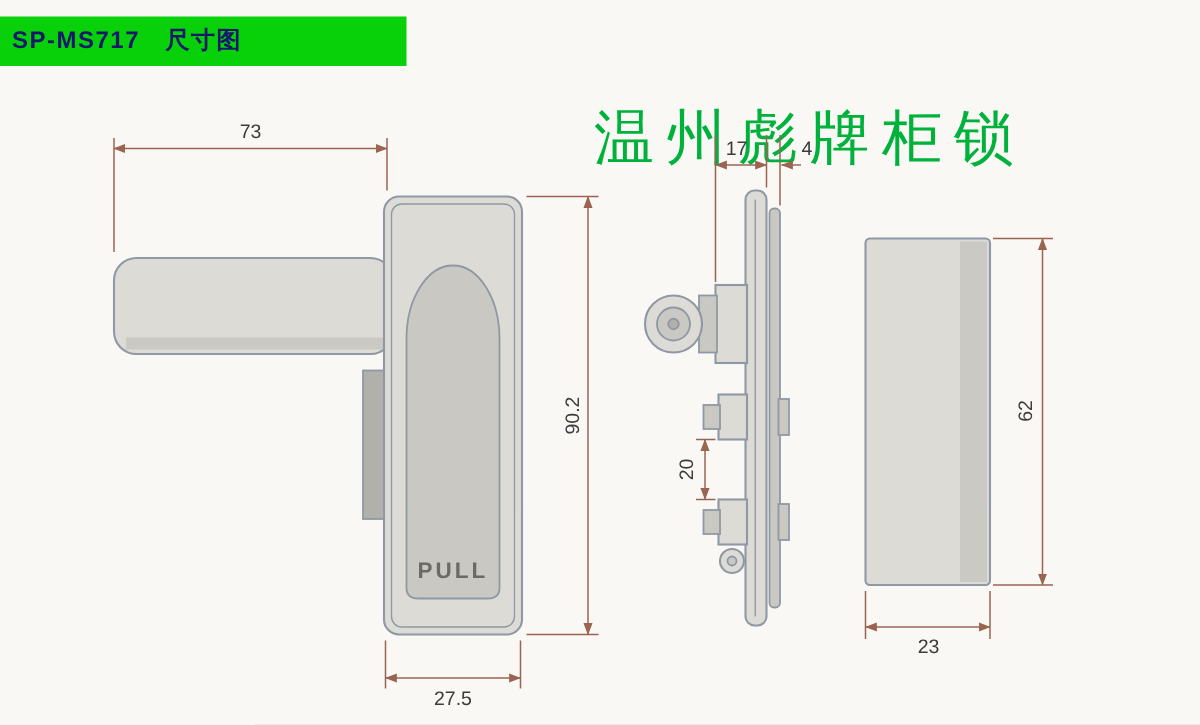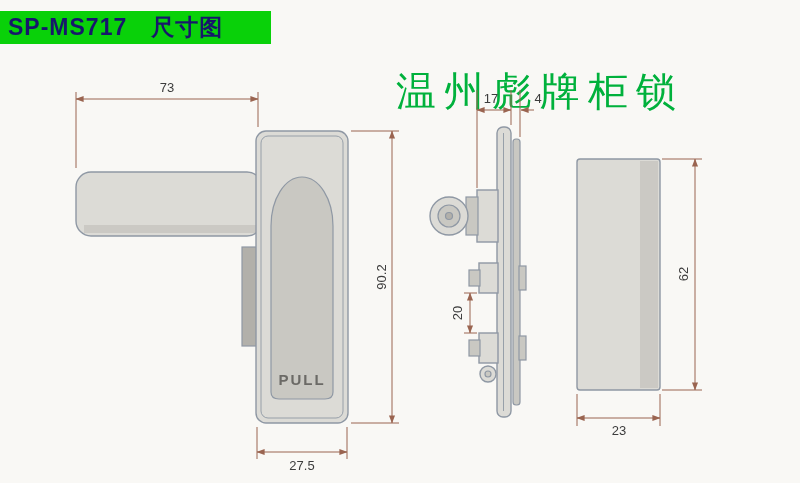--- a/index.html
+++ b/index.html
@@ -8,21 +8,21 @@
     position:relative; width:800px; height:483px;
     background:var(--bg,#f9f8f5); overflow:hidden;
     font-family:"Liberation Sans", sans-serif;
   }
   .header-bar {
     position:absolute; left:0; top:11px; width:271px; height:33px;
     background:var(--accent_green,#09d109);
     display:flex; align-items:center; padding-left:8px;
   }
   .header-title {
-    font-size:23px; font-weight:bold; letter-spacing:1px;
+    font-size:16px; font-weight:bold; letter-spacing:1px;
     color:var(--header_text,#17176b); white-space:nowrap;
   }
   .watermark {
     position:absolute; left:396px; top:64px;
     font-family:Liberation Serif, serif;
     font-size:40px; letter-spacing:8px; white-space:nowrap;
     color:var(--watermark_green,#00b13c);
   }
   svg.drawing { position:absolute; left:0; top:0; }
   .p-light { fill:var(--metal_light,#dcdbd6); stroke:var(--line_gray,#8f98a4); stroke-width:1.4; }

